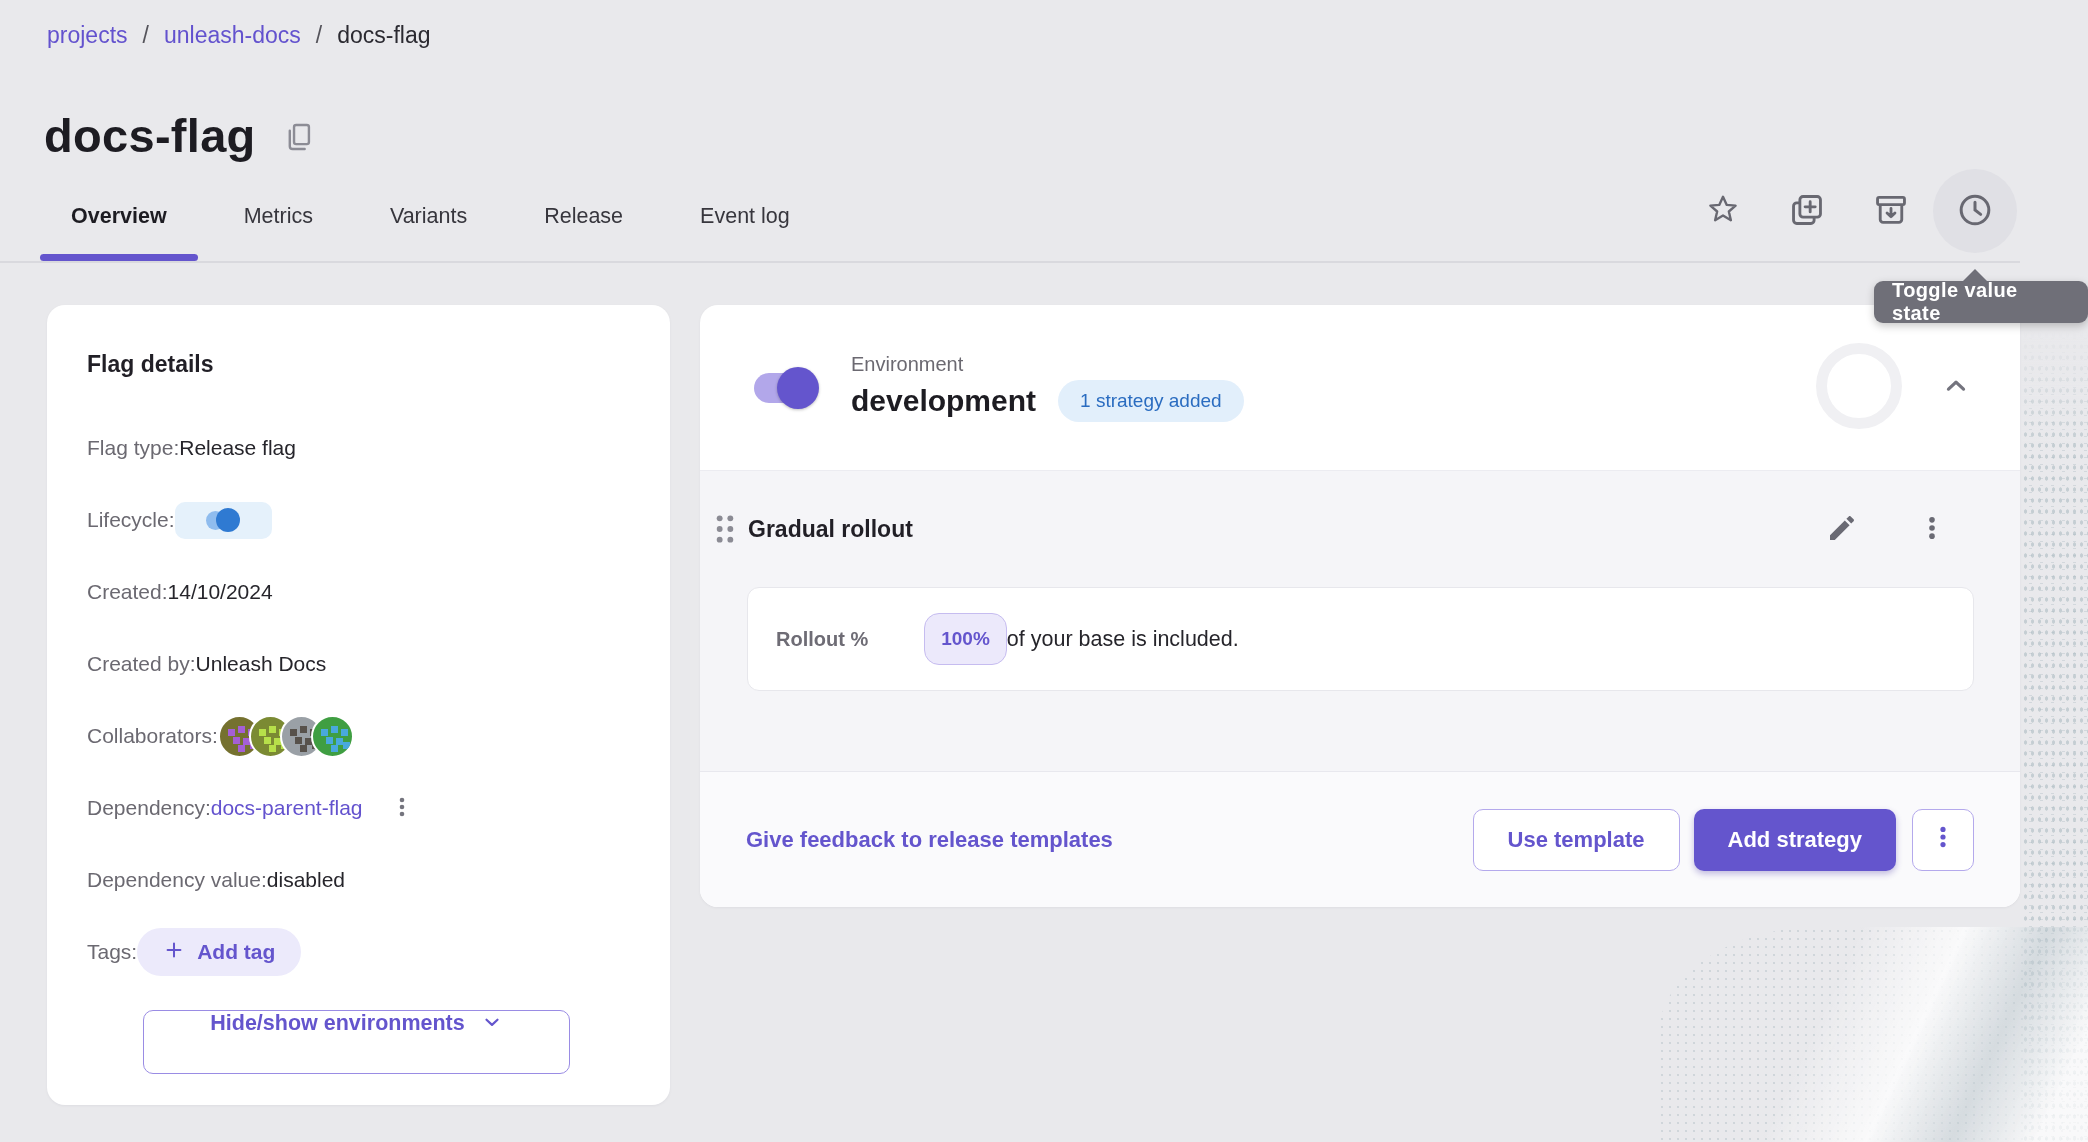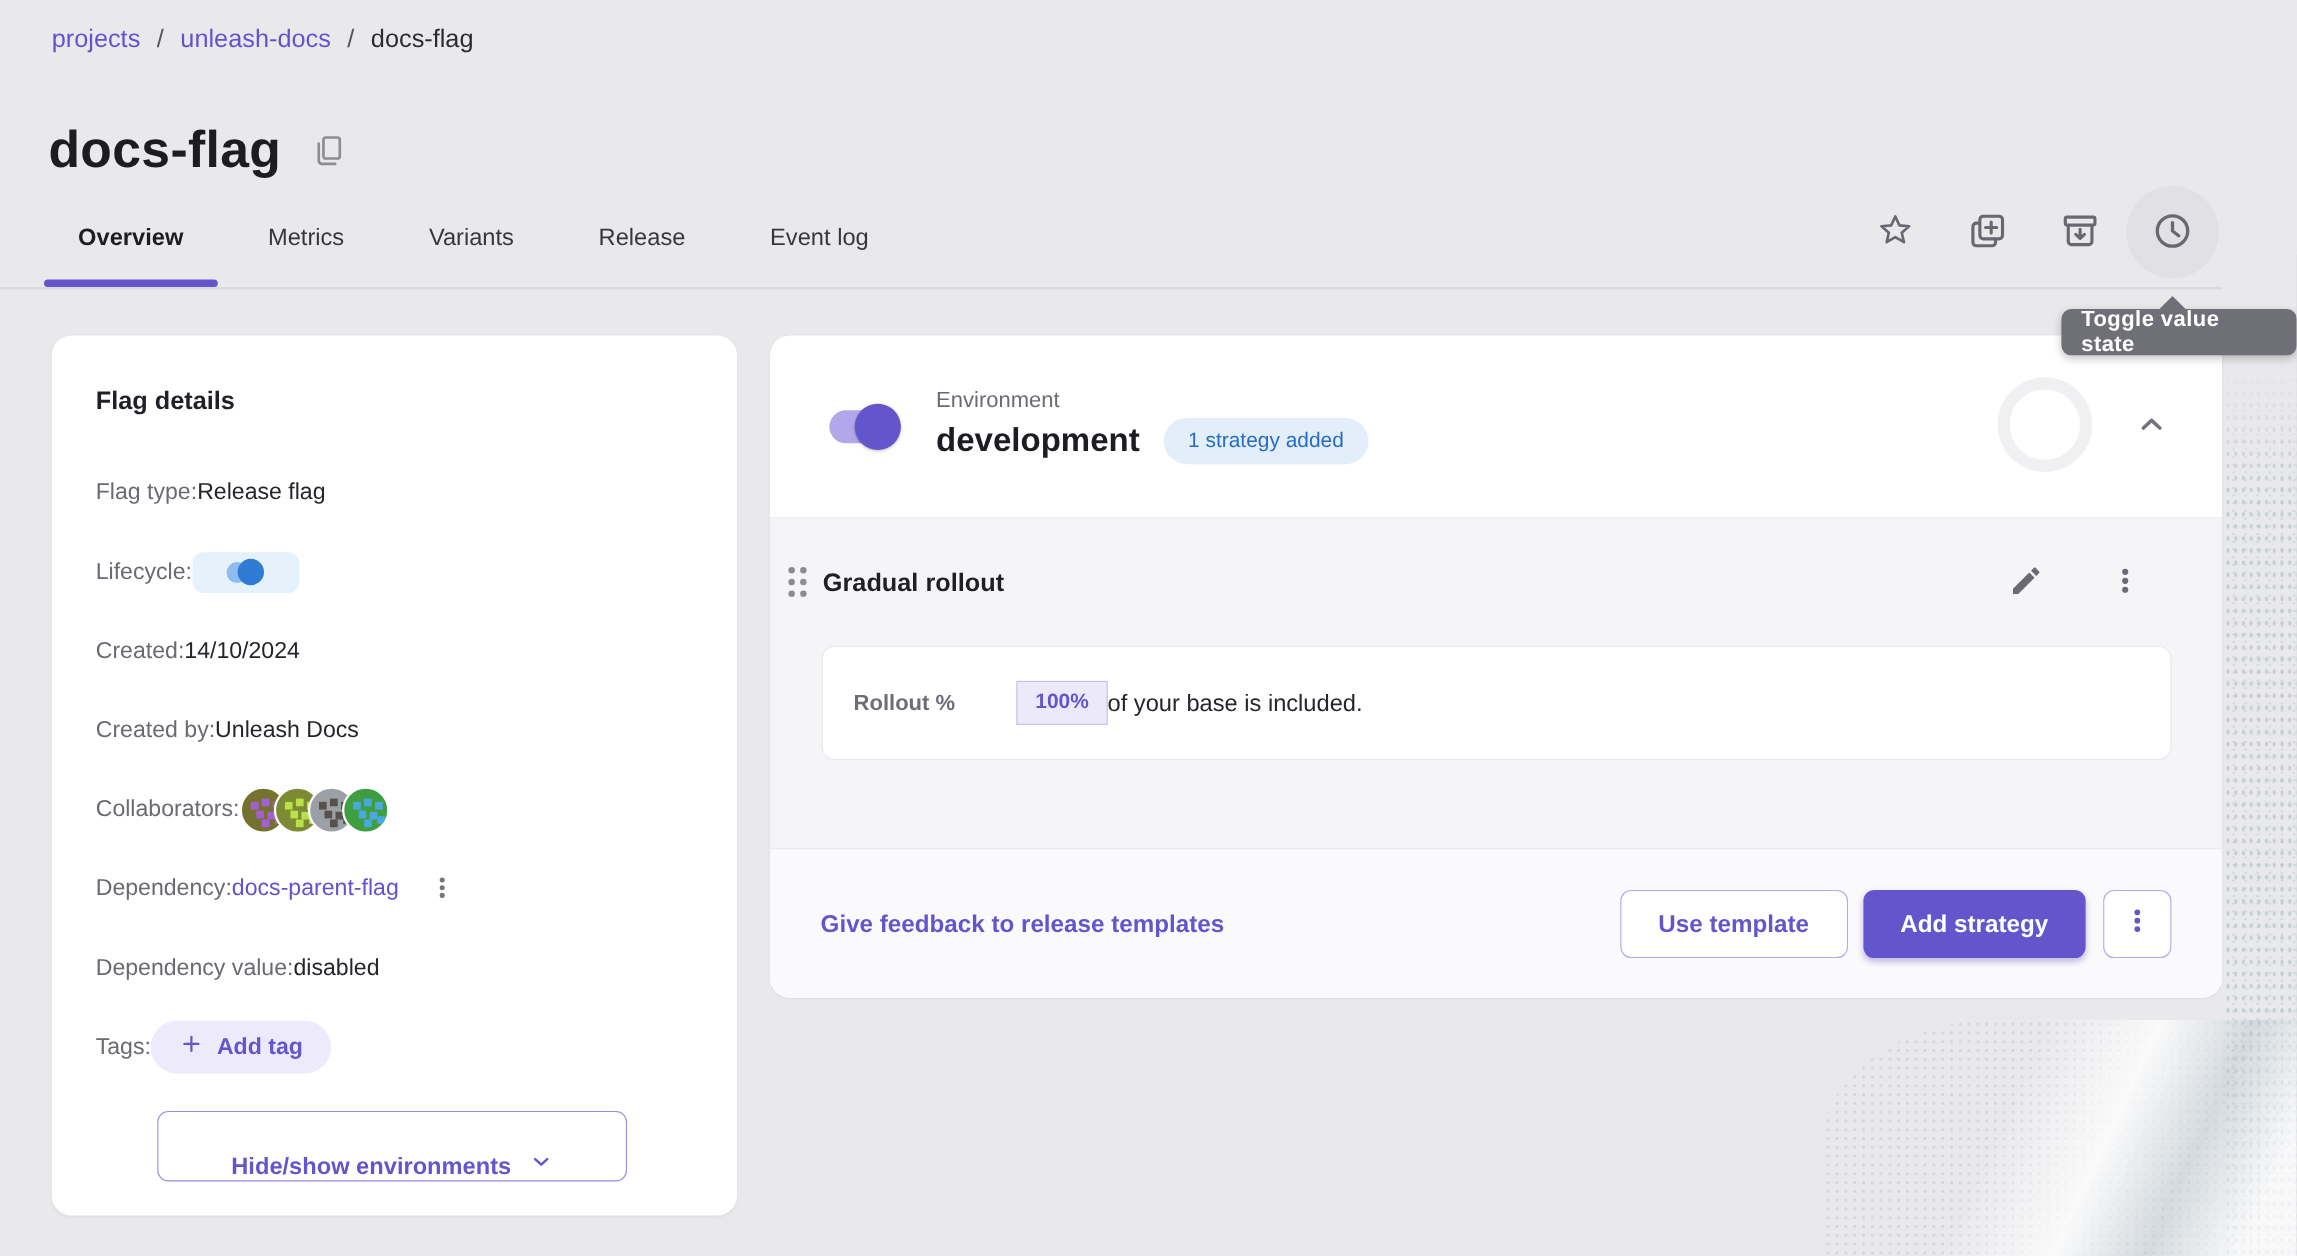--- a/index.html
+++ b/index.html
@@ -85,21 +85,21 @@
     margin-left:-12px; overflow:hidden; cursor:pointer;}
   .avatar:first-child{margin-left:0;}
   .avatar i{position:absolute; left:8px; top:12px; width:7px; height:7px; background:currentColor;
     box-shadow:10px -3px currentColor, 20px 0 currentColor, 5px 8px currentColor, 15px 9px currentColor, 10px 16px currentColor, 22px 13px currentColor;}
   .dep-cell{display:flex; align-items:center; gap:26px;}
   .dep-link{font-size:21px; color:var(--link); cursor:pointer;}
   .kebab-gray{width:26px; height:36px;}
   .add-tag-btn{display:flex; align-items:center; gap:12px; height:48px; padding:0 26px;
     border:none; border-radius:24px; background:#eceafb; color:var(--accent);
     font-size:21px; font-weight:700; cursor:pointer;}
-  .hideshow-btn{display:flex; align-items:flex-end; justify-content:center; gap:16px;
+  .hideshow-btn{display:flex; align-items:flex-start; justify-content:center; gap:16px;
     width:427px; height:64px; margin:22px auto 0; background:#fff;
     border:1.5px solid #9a8ce4; border-radius:10px; color:var(--accent);
     font-size:21.5px; font-weight:700; cursor:pointer;}
   
   .card-env{left:700px; top:305px; width:1320px; height:602px; overflow:hidden;}
   .env-header{position:relative; height:165px; display:flex; align-items:center; padding:0 44px 0 54px;}
   .toggle{position:relative; width:61px; height:30px; border-radius:16px; background:var(--toggle-track); cursor:pointer; flex:none;}
   .toggle-thumb{position:absolute; right:-4px; top:-6px; width:42px; height:42px; border-radius:50%;
     background:var(--accent); box-shadow:0 1px 3px rgba(0,0,0,.25);}
   .env-titles{margin-left:36px; display:flex; flex-direction:column; gap:4px;}
@@ -115,22 +115,22 @@
   .strategy-panel{position:absolute; left:0; right:0; top:165px; height:301px;
     background:#f5f5f8; border-top:1px solid #ececf1;}
   .strategy-head{height:116px; display:flex; align-items:center; padding:0 64px 0 13px;}
   .drag-handle{width:26px; height:40px; cursor:grab;}
   .strategy-title{margin-left:9px; font-size:23px; font-weight:700; color:#211f26;}
   .head-actions{margin-left:auto; display:flex; gap:42px;}
   .head-actions .icon-btn{width:48px; height:48px;}
   .rollout-card{margin:0 46px 0 47px; height:104px; background:#fff; border:1px solid #e7e7ec;
     border-radius:12px; display:flex; align-items:center; padding:0 28px;}
   .rollout-label{font-size:20px; font-weight:700; color:#6e6c75;}
-  .rollout-chip{margin-left:56px; height:40px; padding:0 16px; display:flex; align-items:center;
-    background:#ece9fb; border:1px solid #c6bcf0; border-radius:0;
+  .rollout-chip{margin-left:56px; height:52px; padding:0 16px; display:flex; align-items:center;
+    background:#ece9fb; border:1px solid #c6bcf0; border-radius:15px;
     color:var(--accent); font-size:19px; font-weight:700;}
   .rollout-suffix{font-size:21.5px; color:#26252b;}
   
   .env-footer{position:absolute; left:0; right:0; bottom:0; height:136px; background:#fafafc;
     border-top:1px solid #e8e8ee; display:flex; align-items:center; padding:0 46px;}
   .feedback-link{font-size:22px; font-weight:700; color:var(--accent); cursor:pointer;}
   .footer-spacer{flex:1;}
   .btn{display:flex; align-items:center; justify-content:center; font-family:inherit;
     font-size:22px; font-weight:700; border-radius:10px; cursor:pointer;}
   .btn-outline{height:62px; padding:0 34px; background:#fff; border:1.5px solid #b4a9ec; color:var(--accent);}

